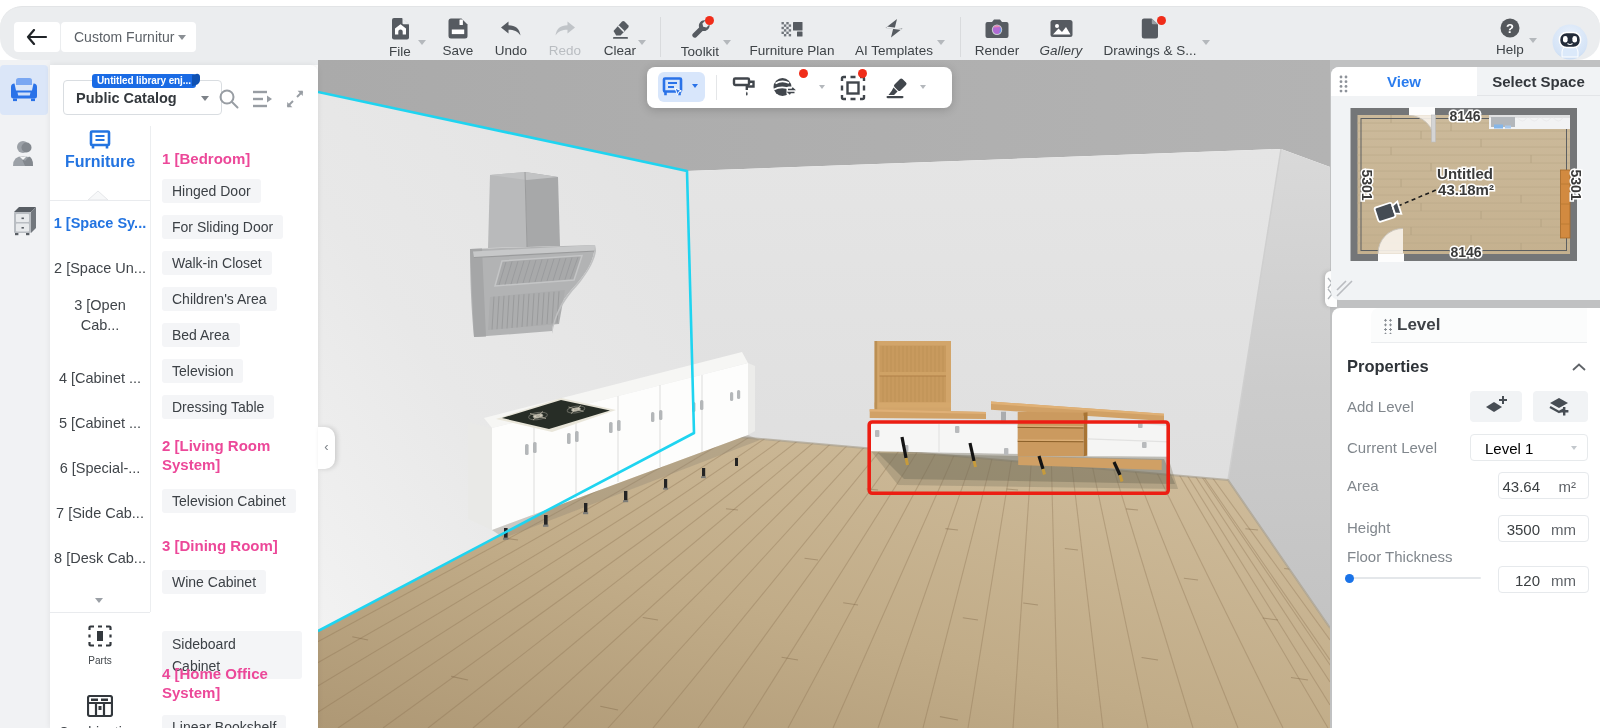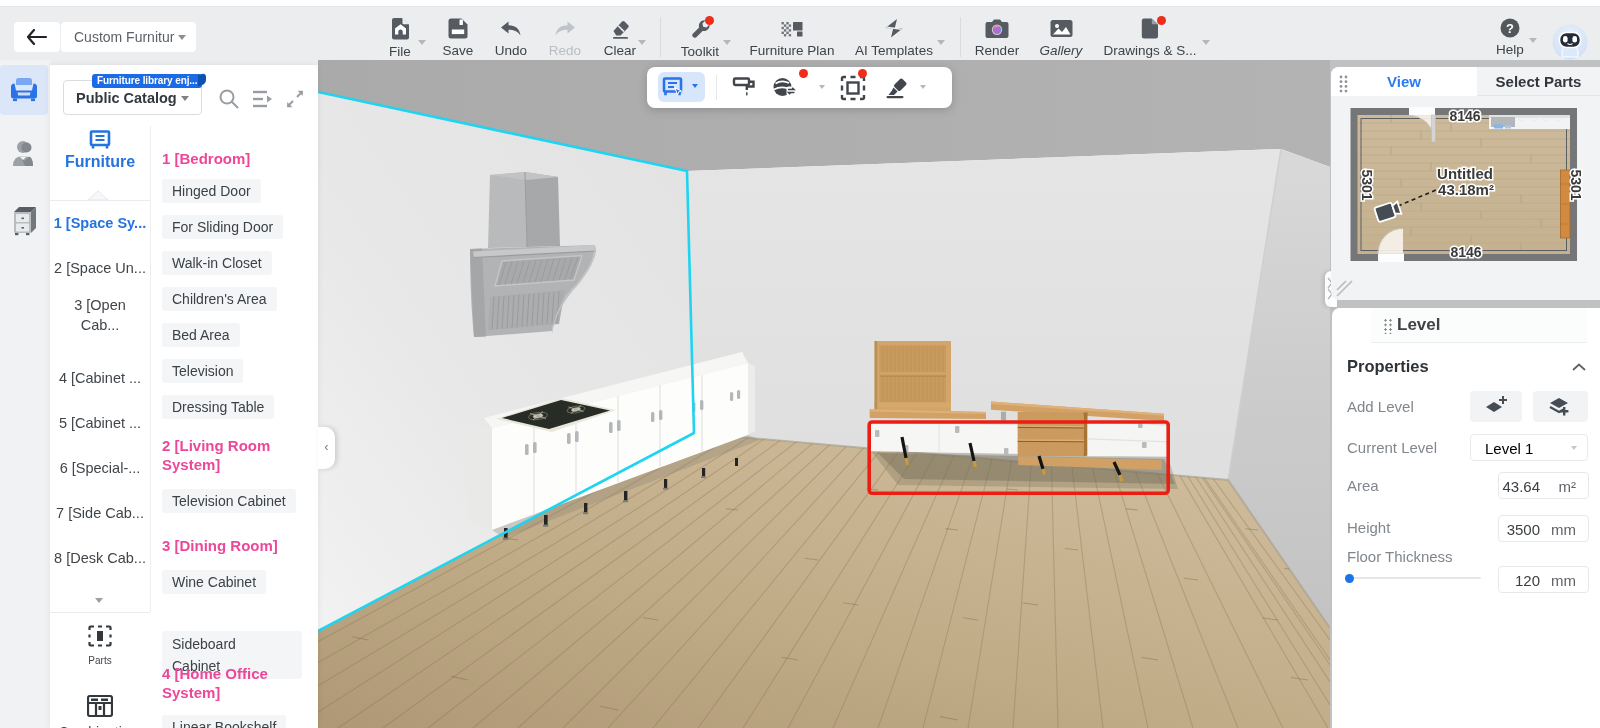--- a/index.html
+++ b/index.html
@@ -1,28 +1,28 @@
 <!DOCTYPE html>
 <html><head>
 <meta charset="utf-8">
 <style>
   * { margin:0; padding:0; box-sizing:border-box; }
   html,body { width:1600px; height:728px; overflow:hidden; font-family:"Liberation Sans", sans-serif; background:#fff; }
   .abs { position:absolute; }
-  #topbar { position:absolute; left:0; top:6px; width:1600px; height:54px; background:#ebedef; border-top:1px solid #e2e4e6; }
+  #topbar { position:absolute; left:0; top:6px; width:1600px; height:54px; background:#ebedef; border-top:1px solid #e2e4e6;border-radius:22px; }
   .tbtn { position:absolute; top:15px; height:30px; background:#fff; border-radius:4px; }
   .menuitem { position:absolute; top:11px; width:120px; text-align:center; color:#3e4347; font-size:13.5px; }
   .menuitem svg { display:block; margin:0 auto 4px; }
   .caret { position:absolute; width:0; height:0; border-left:4.5px solid transparent; border-right:4.5px solid transparent; border-top:5.5px solid #b4b8bc; }
   .vsep { position:absolute; top:10px; width:1px; height:40px; background:#d9dbdd; }
   .reddot { position:absolute; width:9px; height:9px; border-radius:50%; background:#f02d1a; }
   #sidebar { position:absolute; left:0; top:60px; width:50px; height:668px; background:#f1f2f4; }
   #sideSel { position:absolute; left:0; top:5px; width:48px; height:50px; background:#dbe6f8; border-radius:4px; }
   #catalog { position:absolute; left:50px; top:65px; width:268px; height:663px; background:#fff; border-radius:0 8px 0 0; box-shadow:0 0 6px rgba(0,0,0,0.08); }
-  #pubsel { position:absolute; left:13px; top:15px; width:139px; height:35px; border:1px solid #d9dde1; border-radius:4px; background:#fff; }
+  #pubsel { position:absolute; left:13px; top:15px; width:159px; height:35px; border:1px solid #d9dde1; border-radius:4px; background:#fff; }
   #pubsel .t { position:absolute; left:12px; top:9px; font-size:14.5px; font-weight:bold; color:#33383d; }
   #badge { position:absolute; left:42px; top:9px; height:14px; background:#1a6be5; border-radius:3px 3px 3px 3px; color:#fff; font-size:10px; font-weight:bold; line-height:14px; padding:0 5px; white-space:nowrap; z-index:3; letter-spacing:-0.1px; }
   #badge:after { content:""; position:absolute; right:-4px; top:0; width:8px; height:11px; background:#0f51b2; border-radius:0 4px 4px 0; transform:skewY(-18deg); z-index:-1; }
   #furnTab { position:absolute; left:0; top:65px; width:100px; height:70px; text-align:center; }
   #furnTab .lbl { color:#2374e1; font-weight:bold; font-size:16px; }
   .catitem { position:absolute; left:0; width:100px; text-align:center; font-size:14.5px; color:#40454a; line-height:20px; }
   .blue { color:#2374e1; font-weight:bold; }
   .rcol-h { position:absolute; left:112px; width:150px; font-size:15px; font-weight:bold; color:#ec4899; line-height:19px; }
   .rcol-b { position:absolute; left:112px; background:#f4f5f7; border-radius:3px; font-size:14px; color:#3c4146; padding:2px 10px; line-height:20px; white-space:nowrap; }
   .rcol-b2 { position:absolute; left:112px; background:#f4f5f7; border-radius:3px; font-size:14px; color:#3c4146; padding:2px 10px; line-height:22px;margin-top:28px; }
@@ -530,21 +530,21 @@
     <rect x="3" y="27" width="3.4" height="2.2" fill="#595e64"></rect>
     <rect x="14" y="27" width="3.4" height="2.2" fill="#595e64"></rect>
   </svg>
 </div>
 
 <div id="catalog">
   <div id="pubsel">
       <span class="t">Public Catalog</span>
       <span class="caret" style="right:12px; top:15px; border-top-color:#7d8288; border-left-width:4px; border-right-width:4px; border-top-width:5px;"></span>
     </div>
-  <div id="badge">Furniture library enj...</div>
+  <div id="badge">Untitled library enj...</div>
   <svg width="20" height="20" viewBox="0 0 20 20" style="position:absolute; left:169px; top:24px;">
       <circle cx="8" cy="8" r="6.5" fill="none" stroke="#989da3" stroke-width="2"></circle>
       <path d="M13 13 L18.5 18.5" stroke="#989da3" stroke-width="2" stroke-linecap="round"></path>
     </svg>
   <svg width="22" height="18" viewBox="0 0 22 18" style="position:absolute; left:202px; top:25px;">
       <g stroke="#989da3" stroke-width="2.4">
         <path d="M1 2 H15"></path>
         <path d="M1 9 H11"></path>
         <path d="M1 16 H15"></path>
       </g>
@@ -669,21 +669,21 @@
 <div id="collapseTab">‹</div>
 
 <div id="rightcol">
   <div style="position:absolute; left:-5px; top:211px; width:12px; height:36px; background:#fdfdfd; border-radius:6px 0 0 6px; box-shadow:-2px 0 4px rgba(0,0,0,0.12);"></div>
   <svg width="8" height="26" viewBox="0 0 8 26" style="position:absolute; left:-4px; top:216px;">
       <path d="M2 2 L6 7 L2 12 M2 13 L6 18 L2 23" stroke="#b2b6ba" stroke-width="1.3" fill="none"></path>
     </svg>
   <div id="mapcard" class="gridbg">
     <div id="tabrow">
         <div id="tabview">View</div>
-        <div id="tabsel">Select Parts</div>
+        <div id="tabsel">Select Space</div>
       </div>
     <svg width="14" height="20" viewBox="0 0 14 20" style="position:absolute; left:7px; top:7px;">
       <g fill="#8e939a">
           <circle cx="3" cy="3" r="1.4"></circle>
           <circle cx="8" cy="3" r="1.4"></circle>
           <circle cx="3" cy="7.7" r="1.4"></circle>
           <circle cx="8" cy="7.7" r="1.4"></circle>
           <circle cx="3" cy="12.4" r="1.4"></circle>
           <circle cx="8" cy="12.4" r="1.4"></circle>
           <circle cx="3" cy="17.1" r="1.4"></circle>

